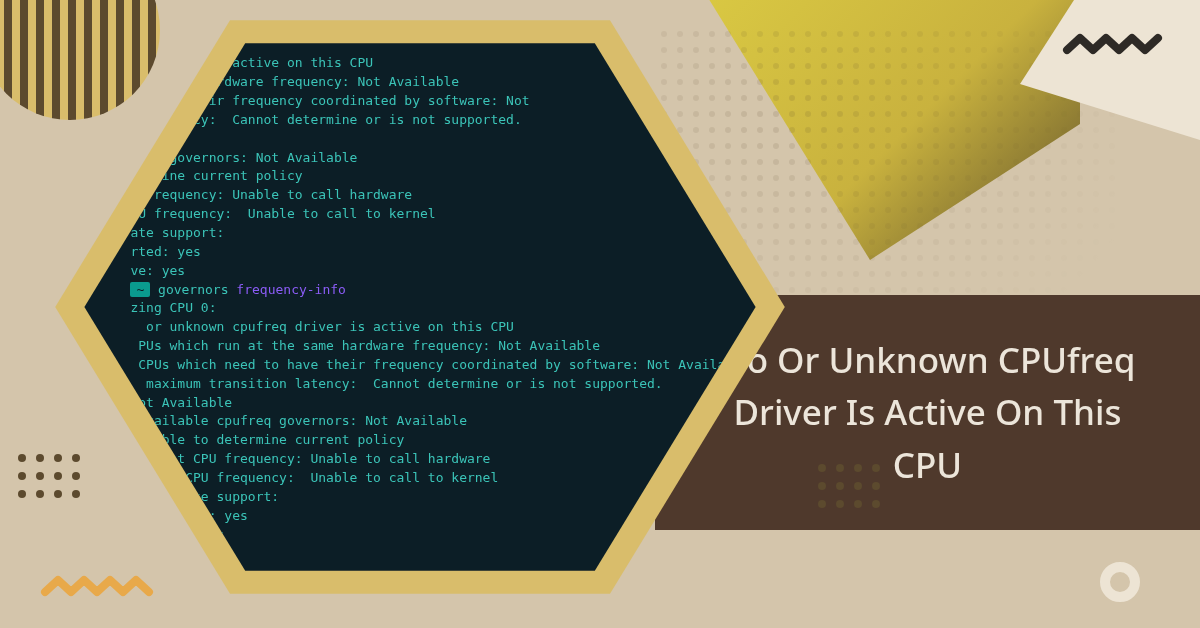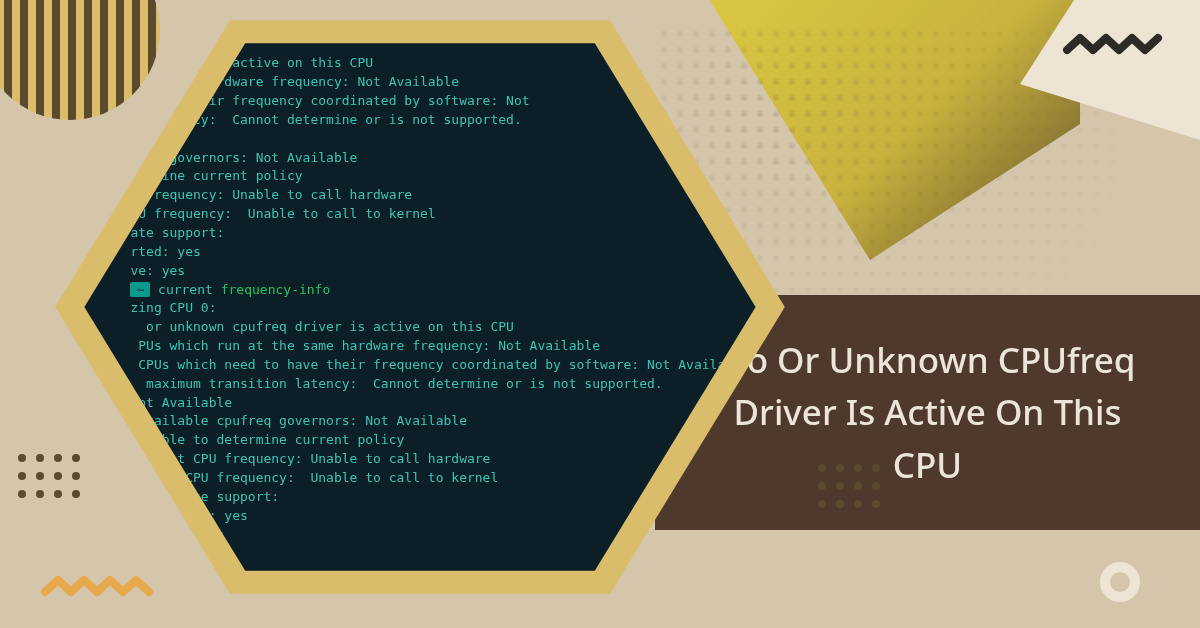--- a/index.html
+++ b/index.html
@@ -32,21 +32,21 @@
 .dots.g1{bottom:130px;left:18px}
 .dots.g2{bottom:120px;right:320px}
 
 
 .hexwrap{position:absolute;top:2px;left:40px;width:760px;height:610px}
 .hex{width:100%;height:100%;background:#D9BD6B;clip-path:polygon(25% 3%,75% 3%,98% 50%,75% 97%,25% 97%,2% 50%);display:flex;align-items:center;justify-content:center}
 .hex-inner{width:92%;height:92%;background:#0C1E26;clip-path:polygon(25% 3%,75% 3%,98% 50%,75% 97%,25% 97%,2% 50%);padding:28px 60px;overflow:hidden}
 
 
 .term{font-family:'Menlo','Consolas',monospace;font-size:13px;line-height:1.45;color:#3BC4B8;white-space:pre}
-.term .cmd{color:#22c55e}
+.term .cmd{color:#8b5cf6}
 .term .prompt{background:#0A9B8F;color:#0C1E26;padding:0 6px;border-radius:2px}
 .term .cursor{display:inline-block;width:8px;height:14px;background:#3BC4B8;vertical-align:middle}
 
 
 .zig-path-dk{stroke:#2E2A26;stroke-width:8;fill:none;stroke-linecap:round;stroke-linejoin:round}
 .zig-path-lt{stroke:#E8A94A;stroke-width:8;fill:none;stroke-linecap:round;stroke-linejoin:round}
 </style>
 </head>
 <body>
 
@@ -121,21 +121,21 @@
 o have their frequency coordinated by software: Not
 on latency:  Cannot determine or is not supported.
 
 freq governors: Not Available
 termine current policy
   frequency: Unable to call hardware
 PU frequency:  Unable to call to kernel
 ate support:
 rted: yes
 ve: yes
-<span class="prompt">~</span> <span style="color:#3BC4B8">current</span> <span class="cmd">frequency-info</span>
+<span class="prompt">~</span> <span style="color:#3BC4B8">governors</span> <span class="cmd">frequency-info</span>
 zing CPU 0:
   or unknown cpufreq driver is active on this CPU
  PUs which run at the same hardware frequency: Not Available
  CPUs which need to have their frequency coordinated by software: Not Available
   maximum transition latency:  Cannot determine or is not supported.
 Not Available
  available cpufreq governors: Not Available
  Unable to determine current policy
  urrent CPU frequency: Unable to call hardware
   rent CPU frequency:  Unable to call to kernel

